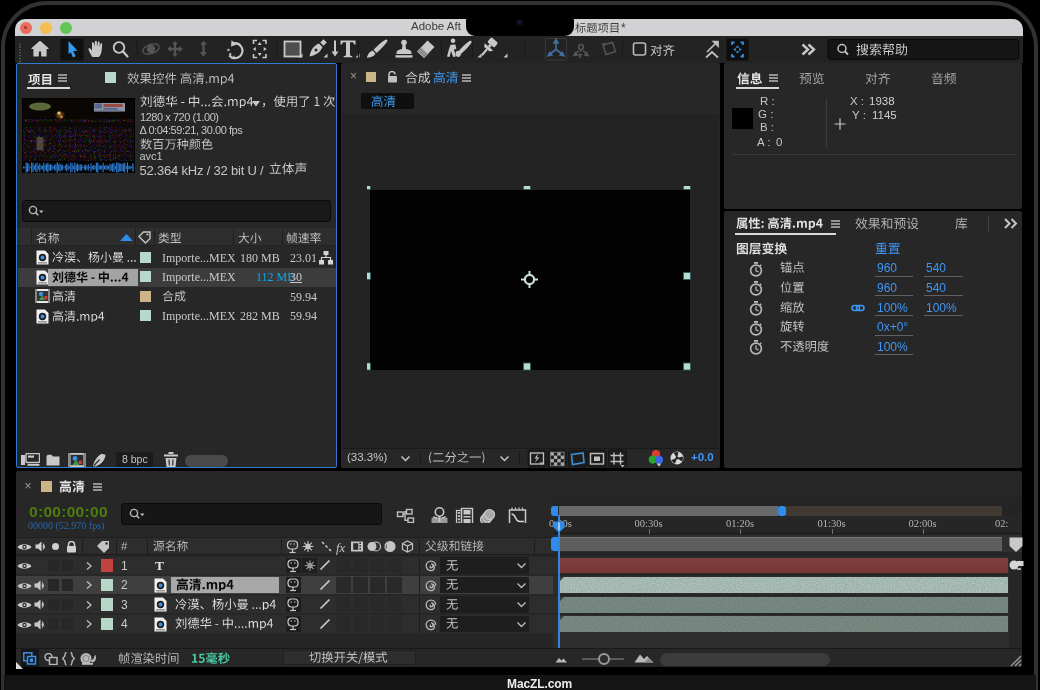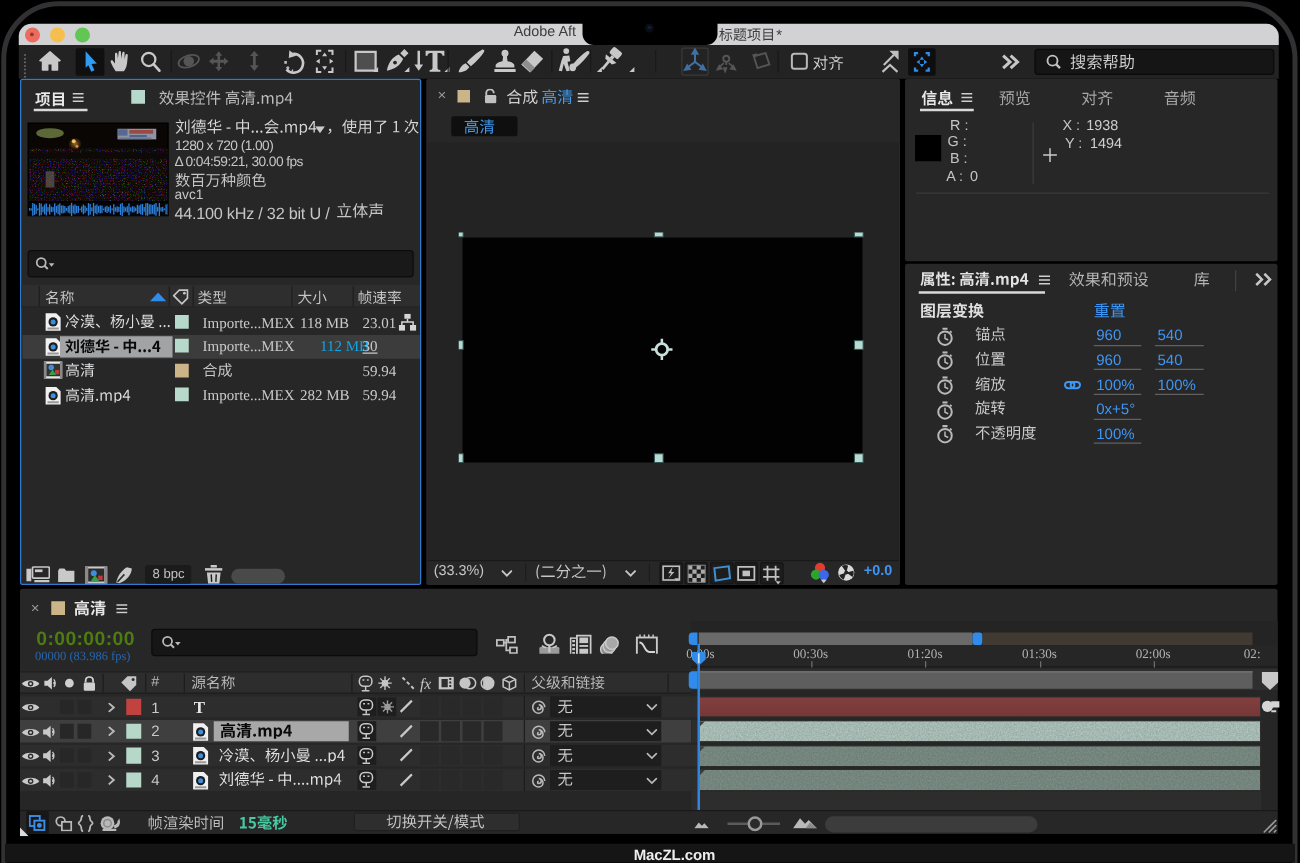--- a/index.html
+++ b/index.html
@@ -285,21 +285,21 @@
   </svg>
 <svg style="position:absolute;left:261px;top:95px" width="75.4" height="13" viewBox="0 -10.9 75.4 13">
     <path d="M1.9 1.3C3.2 0.9 4.1 -0.1 4.1 -1.5C4.1 -2.4 3.7 -2.9 3 -2.9C2.5 -2.9 2.1 -2.6 2.1 -2C2.1 -1.4 2.5 -1.1 3 -1.1L3.2 -1.2C3.2 -0.3 2.6 0.3 1.7 0.7Z M19.8 -10.4V-9H16.4V-8.2H19.8V-7H16.7V-3.5H19.8C19.7 -2.9 19.5 -2.2 19.1 -1.6C18.4 -2.1 17.9 -2.6 17.5 -3.3L16.7 -3C17.2 -2.2 17.8 -1.6 18.5 -1C18 -0.5 17.1 -0 15.9 0.3C16.1 0.5 16.4 0.8 16.5 1C17.8 0.6 18.7 0.1 19.3 -0.5C20.6 0.3 22.1 0.8 23.9 1C24 0.7 24.3 0.4 24.5 0.2C22.7 -0 21.1 -0.5 19.9 -1.1C20.3 -1.9 20.6 -2.7 20.7 -3.5H23.9V-7H20.7V-8.2H24.3V-9H20.7V-10.4ZM17.6 -6.2H19.8V-4.9L19.8 -4.3H17.6ZM20.7 -6.2H23V-4.3H20.7L20.7 -4.9ZM15.8 -10.4C15.1 -8.6 13.9 -6.7 12.7 -5.5C12.8 -5.3 13.1 -4.8 13.2 -4.6C13.7 -5.1 14.1 -5.6 14.5 -6.2V1H15.4V-7.6C15.9 -8.4 16.4 -9.3 16.7 -10.2Z M26.7 -9.5V-5C26.7 -3.3 26.6 -1.1 25.2 0.4C25.4 0.6 25.8 0.9 25.9 1.1C26.9 0 27.3 -1.4 27.5 -2.8H30.6V0.9H31.5V-2.8H34.9V-0.3C34.9 -0 34.8 0 34.5 0C34.3 0 33.5 0.1 32.6 0C32.7 0.3 32.9 0.7 32.9 0.9C34.1 0.9 34.8 0.9 35.2 0.8C35.6 0.6 35.8 0.3 35.8 -0.3V-9.5ZM27.6 -8.7H30.6V-6.7H27.6ZM34.9 -8.7V-6.7H31.5V-8.7ZM27.6 -5.8H30.6V-3.7H27.6C27.6 -4.2 27.6 -4.6 27.6 -5ZM34.9 -5.8V-3.7H31.5V-5.8Z M38.4 -9.4V-8.5H46.4C45.5 -7.7 44.1 -6.7 43 -6.1V-0.2C43 -0 42.9 0.1 42.6 0.1C42.3 0.1 41.4 0.1 40.3 0C40.5 0.3 40.7 0.7 40.7 1C42 1 42.8 1 43.3 0.8C43.8 0.7 43.9 0.4 43.9 -0.2V-5.6C45.5 -6.5 47.2 -7.8 48.3 -9L47.5 -9.5L47.3 -9.4Z M53.5 0H58.5V-0.9H56.6V-9.1H55.8C55.3 -8.8 54.7 -8.6 53.9 -8.4V-7.7H55.5V-0.9H53.5Z M62.7 -8.9C63.6 -8.4 64.6 -7.7 65.1 -7.2L65.7 -7.9C65.2 -8.4 64.1 -9.1 63.3 -9.6ZM62.6 -0.9 63.4 -0.3C64.2 -1.4 65.1 -2.8 65.9 -4.1L65.1 -4.7C64.3 -3.3 63.3 -1.8 62.6 -0.9ZM67.7 -10.4C67.3 -8.4 66.6 -6.5 65.6 -5.3C65.9 -5.2 66.3 -4.9 66.5 -4.8C67 -5.5 67.5 -6.4 67.8 -7.4H72.4C72.2 -6.5 71.8 -5.6 71.5 -5C71.7 -4.9 72.1 -4.7 72.3 -4.6C72.7 -5.5 73.3 -6.8 73.6 -8L72.9 -8.4L72.7 -8.3H68.2C68.3 -8.9 68.5 -9.6 68.7 -10.2ZM69.1 -6.8V-6C69.1 -4.2 68.8 -1.5 65 0.3C65.2 0.5 65.6 0.8 65.7 1C68.2 -0.2 69.2 -1.8 69.7 -3.3C70.4 -1.3 71.5 0.1 73.3 0.9C73.5 0.7 73.7 0.3 74 0.1C71.8 -0.7 70.6 -2.6 70.1 -5.1C70.1 -5.4 70.1 -5.7 70.1 -6V-6.8Z" fill="#d6d6d6"></path>
   </svg>
 <div style="position:absolute;left:140px;top:110.5px;font:normal 11px 'Liberation Sans', sans-serif;color:#c6c6c6;white-space:pre;letter-spacing:-0.45px;">1280 x 720 (1.00)</div>
 <div style="position:absolute;left:139.5px;top:123.5px;font:normal 11px 'Liberation Sans', sans-serif;color:#c6c6c6;white-space:pre;letter-spacing:-0.45px;">Δ 0:04:59:21, 30.00 fps</div>
 <svg style="position:absolute;left:139.5px;top:137.5px" width="74.2" height="12.8" viewBox="0 -10.7 74.2 12.8">
     <path d="M5.4 -10C5.2 -9.5 4.8 -8.8 4.5 -8.4L5.1 -8.1C5.4 -8.5 5.8 -9.1 6.2 -9.7ZM1.1 -9.7C1.4 -9.2 1.7 -8.5 1.8 -8.1L2.5 -8.4C2.4 -8.8 2.1 -9.5 1.7 -9.9ZM5 -3.2C4.7 -2.5 4.3 -2 3.9 -1.5C3.4 -1.8 2.9 -2 2.5 -2.2C2.6 -2.5 2.8 -2.8 3 -3.2ZM1.3 -1.9C1.9 -1.6 2.6 -1.3 3.2 -1C2.4 -0.5 1.5 -0.1 0.5 0.2C0.7 0.3 0.9 0.7 0.9 0.9C2.1 0.6 3.1 0.1 4 -0.6C4.4 -0.4 4.7 -0.1 5 0.1L5.6 -0.5C5.3 -0.7 5 -0.9 4.6 -1.2C5.2 -1.9 5.7 -2.7 6 -3.8L5.5 -4L5.4 -3.9H3.4L3.7 -4.6L2.8 -4.7C2.8 -4.5 2.6 -4.2 2.5 -3.9H0.9V-3.2H2.1C1.9 -2.7 1.6 -2.2 1.3 -1.9ZM3.1 -10.3V-8H0.6V-7.2H2.9C2.3 -6.4 1.3 -5.7 0.5 -5.3C0.7 -5.1 0.9 -4.8 1 -4.6C1.7 -5 2.5 -5.7 3.1 -6.4V-4.9H4V-6.6C4.6 -6.2 5.3 -5.6 5.6 -5.3L6.1 -6C5.8 -6.2 4.8 -6.9 4.2 -7.2H6.5V-8H4V-10.3ZM7.7 -10.2C7.4 -8 6.8 -6 5.9 -4.7C6.1 -4.6 6.4 -4.3 6.6 -4.1C6.9 -4.6 7.1 -5.1 7.4 -5.7C7.7 -4.5 8 -3.4 8.5 -2.4C7.8 -1.3 6.8 -0.4 5.5 0.3C5.7 0.5 5.9 0.8 6 1C7.3 0.3 8.2 -0.5 8.9 -1.6C9.5 -0.5 10.3 0.3 11.2 0.9C11.4 0.6 11.7 0.3 11.9 0.1C10.8 -0.4 10 -1.3 9.4 -2.4C10.1 -3.7 10.5 -5.2 10.7 -7H11.6V-7.9H8.1C8.3 -8.6 8.4 -9.3 8.5 -10ZM9.9 -7C9.7 -5.6 9.4 -4.4 8.9 -3.4C8.5 -4.5 8.1 -5.7 7.9 -7Z M14.4 -6.9V1H15.3V0.2H21.5V1H22.4V-6.9H18.3C18.4 -7.4 18.6 -8.1 18.7 -8.7H23.6V-9.6H13V-8.7H17.7C17.6 -8.1 17.5 -7.4 17.3 -6.9ZM15.3 -2.9H21.5V-0.7H15.3ZM15.3 -3.8V-6H21.5V-3.8Z M25.2 -9.3V-8.4H28.5C28.4 -5.3 28.2 -1.5 24.8 0.3C25 0.5 25.3 0.8 25.5 1C27.9 -0.3 28.8 -2.6 29.2 -5.1H33.8C33.6 -1.8 33.4 -0.5 33 -0.1C32.9 0 32.7 0 32.4 0C32.1 0 31.2 0 30.3 -0C30.5 0.2 30.6 0.6 30.6 0.9C31.5 0.9 32.3 0.9 32.8 0.9C33.2 0.9 33.5 0.8 33.8 0.4C34.3 -0.1 34.5 -1.5 34.7 -5.5C34.7 -5.6 34.7 -5.9 34.7 -5.9H29.3C29.4 -6.8 29.4 -7.6 29.4 -8.4H35.9V-9.3Z M44.6 -6.8V-3.9H42.8V-6.8ZM45.5 -6.8H47.2V-3.9H45.5ZM44.6 -10.2V-7.7H42V-2.2H42.8V-3H44.6V1H45.5V-3H47.2V-2.3H48.1V-7.7H45.5V-10.2ZM41.1 -10.1C40.2 -9.7 38.5 -9.3 37.2 -9.1C37.3 -8.9 37.4 -8.6 37.4 -8.4C38 -8.5 38.6 -8.5 39.1 -8.7V-6.8H37.2V-6H39C38.5 -4.6 37.6 -3 36.9 -2.1C37 -1.9 37.2 -1.5 37.3 -1.3C38 -2 38.6 -3.2 39.1 -4.5V1H40V-4.7C40.4 -4.1 40.9 -3.3 41.1 -2.9L41.7 -3.6C41.4 -4 40.4 -5.3 40 -5.7V-6H41.6V-6.8H40V-8.8C40.6 -9 41.2 -9.2 41.6 -9.3Z M57.3 -6.2C57.3 -1.8 57.1 -0.4 54.1 0.4C54.2 0.5 54.4 0.8 54.5 1C57.8 0.1 58 -1.5 58 -6.2ZM53.7 -5.6C53 -5 51.8 -4.4 50.7 -4.1C50.9 -4 51.2 -3.7 51.3 -3.5C52.4 -3.9 53.7 -4.5 54.4 -5.3ZM54.1 -2.3C53.3 -1.3 51.9 -0.4 50.4 0C50.6 0.2 50.8 0.5 51 0.7C52.5 0.1 54 -0.8 54.9 -1.9ZM57.8 -0.9C58.6 -0.4 59.6 0.4 60 1L60.5 0.4C60.1 -0.1 59.1 -0.9 58.3 -1.4ZM55.3 -7.4V-1.7H56.1V-6.7H59.2V-1.7H60V-7.4H57.6C57.8 -7.8 58 -8.3 58.1 -8.8H60.4V-9.5H55.1V-8.8H57.4C57.3 -8.3 57.1 -7.8 56.9 -7.4ZM51.6 -10.1C51.8 -9.7 51.9 -9.4 52 -9H49.6V-8.3H54.9V-9H52.9C52.8 -9.4 52.6 -9.9 52.4 -10.3ZM53.9 -4C53.1 -3.2 51.8 -2.5 50.6 -2.1C50.7 -2.7 50.7 -3.4 50.7 -3.9V-5.8H54.8V-6.5H53.6C53.8 -6.9 54.1 -7.5 54.3 -8L53.6 -8.2C53.4 -7.7 53.1 -7 52.8 -6.5H51.2L51.8 -6.8C51.7 -7.1 51.4 -7.8 51.2 -8.2L50.4 -8C50.7 -7.5 51 -6.9 51.1 -6.5H49.9V-3.9C49.9 -2.6 49.8 -0.8 49.2 0.5C49.4 0.6 49.8 0.8 49.9 1C50.3 0.1 50.5 -1 50.6 -2.1C50.8 -1.9 51 -1.6 51.2 -1.4C52.4 -1.9 53.8 -2.7 54.6 -3.7Z M66.8 -6V-3.9H64V-6ZM67.7 -6H70.6V-3.9H67.7ZM68.3 -8.4C67.9 -7.8 67.5 -7.3 67 -6.9H63.8C64.3 -7.3 64.7 -7.8 65.1 -8.4ZM65.3 -10.3C64.5 -8.6 63 -7.2 61.5 -6.2C61.6 -6 61.9 -5.6 62 -5.4C62.4 -5.6 62.7 -5.9 63.1 -6.2V-1C63.1 0.4 63.7 0.8 65.6 0.8C66.1 0.8 69.8 0.8 70.3 0.8C72.2 0.8 72.5 0.2 72.7 -1.7C72.5 -1.7 72.1 -1.9 71.9 -2C71.7 -0.4 71.5 -0.1 70.3 -0.1C69.5 -0.1 66.2 -0.1 65.6 -0.1C64.2 -0.1 64 -0.2 64 -1V-3H70.6V-2.5H71.5V-6.9H68.1C68.7 -7.5 69.3 -8.2 69.7 -8.8L69.1 -9.2L68.9 -9.2H65.7C65.8 -9.4 66 -9.7 66.1 -10Z" fill="#c6c6c6"></path>
   </svg>
 <div style="position:absolute;left:139.5px;top:150px;font:normal 11px 'Liberation Sans', sans-serif;color:#c6c6c6;white-space:pre;">avc1</div>
-<div style="position:absolute;left:139.5px;top:162.5px;font:normal 13px 'Liberation Sans', sans-serif;color:#c6c6c6;white-space:pre;letter-spacing:-0.2px;">44.100 kHz / 32 bit U / </div>
+<div style="position:absolute;left:139.5px;top:162.5px;font:normal 13px 'Liberation Sans', sans-serif;color:#c6c6c6;white-space:pre;letter-spacing:-0.2px;">52.364 kHz / 32 bit U / </div>
 <svg style="position:absolute;left:269px;top:162.3px" width="39.4" height="13.4" viewBox="0 -11.3 39.4 13.4">
     <path d="M1.2 -8.3V-7.4H11.6V-8.3ZM3 -6.5C3.5 -4.8 4 -2.5 4.2 -1L5.2 -1.3C5 -2.8 4.5 -5 4 -6.7ZM5.5 -10.6C5.7 -9.9 6 -9 6.1 -8.5L7.1 -8.8C7 -9.3 6.7 -10.2 6.4 -10.8ZM8.8 -6.7C8.4 -4.8 7.6 -2.2 6.9 -0.5H0.7V0.5H12.1V-0.5H8C8.6 -2.1 9.4 -4.6 9.9 -6.5Z M16 -10.7C15.4 -8.8 14.3 -6.8 13.2 -5.6C13.4 -5.4 13.7 -4.9 13.7 -4.6C14.1 -5.1 14.5 -5.6 14.8 -6.1V1H15.8V-7.7C16.2 -8.6 16.6 -9.5 16.9 -10.4ZM18.1 -2.2V-1.4H20.2V0.9H21.2V-1.4H23.2V-2.2H21.2V-6.7C22 -4.4 23.2 -2.3 24.5 -1.1C24.7 -1.3 25 -1.7 25.3 -1.8C23.9 -2.9 22.5 -5.1 21.8 -7.2H25V-8.2H21.2V-10.7H20.2V-8.2H16.6V-7.2H19.7C18.9 -5.1 17.5 -2.9 16.1 -1.8C16.3 -1.6 16.7 -1.3 16.8 -1C18.2 -2.3 19.4 -4.4 20.2 -6.6V-2.2Z M31.5 -10.8V-9.7H26.5V-8.8H31.5V-7.6H27.3V-6.8H36.9V-7.6H32.5V-8.8H37.5V-9.7H32.5V-10.8ZM27.6 -5.7V-4.1C27.6 -2.7 27.4 -0.9 26 0.4C26.2 0.6 26.6 0.9 26.7 1.1C27.6 0.2 28.1 -1 28.3 -2.1H35.7V-1.5H36.7V-5.7ZM35.7 -3H32.4V-4.9H35.7ZM28.5 -3C28.5 -3.4 28.5 -3.7 28.5 -4.1V-4.9H31.5V-3Z" fill="#c6c6c6"></path>
   </svg>
 <div style="position:absolute;left:22px;top:200px;width:309px;height:21.5px;background:#191919;border:1px solid #0c0c0c;border-radius:3px;"></div>
 <svg class="ab" style="left:28px;top:204.5px" width="16" height="13">
     <circle cx="5" cy="5" r="3.6" fill="none" stroke="#b9b9b9" stroke-width="1.4"></circle>
     <line x1="7.6" y1="7.6" x2="10.2" y2="10.2" stroke="#b9b9b9" stroke-width="1.6"></line>
     <path d="M11 5.5 l4.5 0 l-2.25 2.8 Z" fill="#b9b9b9"></path>
   </svg>
 <div style="position:absolute;left:17px;top:227.5px;width:319px;height:18.5px;background:#2e2e2e;border-bottom:1px solid #232323;"></div>
@@ -331,21 +331,21 @@
     <path d="M0.5 0.5 L9 0.5 L12.5 4 L12.5 14.5 L0.5 14.5 Z" fill="#f0f0f0"></path>
     <circle cx="6.5" cy="7.5" r="3.7" fill="#1d1d1d"></circle>
     <circle cx="6.5" cy="7.5" r="2" fill="#3b8fe0"></circle>
     <rect x="2" y="12" width="9" height="1.6" fill="#999"></rect>
   </svg>
 <svg style="position:absolute;left:52px;top:251px" width="85.7" height="12.6" viewBox="0 -10.6 85.7 12.6">
     <path d="M0.6 -9.2C1.2 -8.4 1.9 -7.3 2.2 -6.6L3 -7C2.7 -7.7 2 -8.8 1.4 -9.6ZM0.4 -0 1.3 0.4C1.9 -0.8 2.5 -2.4 3 -3.8L2.2 -4.2C1.7 -2.7 1 -1.1 0.4 -0ZM6.3 -6.3C6.8 -5.9 7.3 -5.2 7.5 -4.8L8.3 -5.3C8 -5.7 7.5 -6.3 7 -6.7ZM7.1 -10.1C6.3 -8.5 4.8 -6.8 3 -5.7C3.2 -5.5 3.5 -5.2 3.6 -5C5.1 -6 6.4 -7.2 7.3 -8.6C8.2 -7.2 9.6 -5.9 10.8 -5.1C10.9 -5.3 11.2 -5.6 11.5 -5.8C10.1 -6.6 8.6 -8 7.8 -9.4L8 -9.8ZM4.3 -4.5V-3.6H9.1C8.6 -2.8 7.7 -1.8 7 -1.2C6.6 -1.5 6.1 -1.8 5.7 -2.1L5.1 -1.5C6.2 -0.8 7.7 0.3 8.4 1L9 0.4C8.7 0.1 8.3 -0.3 7.7 -0.7C8.7 -1.6 9.8 -3 10.5 -4.1L9.9 -4.5L9.7 -4.5Z M17.2 -5H21.8V-4.1H17.2ZM17.2 -6.5H21.8V-5.7H17.2ZM13.1 -9.2C13.7 -8.8 14.5 -8.1 14.9 -7.7L15.5 -8.4C15.1 -8.8 14.3 -9.4 13.6 -9.8ZM12.5 -6C13.2 -5.6 14 -5 14.4 -4.6L15 -5.3C14.6 -5.7 13.7 -6.3 13 -6.6ZM12.8 0.1 13.6 0.6C14.1 -0.5 14.8 -1.9 15.3 -3.2L14.6 -3.7C14 -2.4 13.3 -0.8 12.8 0.1ZM20.5 -10.1V-9.1H18.5V-10.1H17.6V-9.1H15.8V-8.3H17.6V-7.4H18.5V-8.3H20.5V-7.4H21.3V-8.3H23.4V-9.1H21.3V-10.1ZM16.4 -7.2V-3.5H19C18.9 -3.1 18.9 -2.8 18.8 -2.5H15.6V-1.7H18.5C18 -0.8 17.1 -0.1 15.2 0.2C15.3 0.4 15.6 0.8 15.6 1C17.9 0.5 18.9 -0.4 19.5 -1.7C20.1 -0.3 21.4 0.6 23.1 1C23.2 0.7 23.4 0.4 23.6 0.2C22.1 -0.1 21 -0.7 20.4 -1.7H23.4V-2.5H19.7C19.8 -2.8 19.8 -3.1 19.9 -3.5H22.6V-7.2Z M27.3 0.7 28.1 -0C27.3 -0.9 26.3 -2 25.4 -2.7L24.6 -2C25.5 -1.3 26.5 -0.3 27.3 0.7Z M38.2 -10.1V-7.8H36.6V-6.9H38.1C37.8 -5.3 37.1 -3.4 36.4 -2.4C36.5 -2.1 36.8 -1.8 36.9 -1.5C37.4 -2.3 37.8 -3.5 38.2 -4.8V0.9H39V-5.5C39.4 -4.9 39.8 -4.1 39.9 -3.7L40.5 -4.4C40.3 -4.7 39.3 -6.3 39 -6.7V-6.9H40.4V-7.8H39V-10.1ZM41 -5.2C41.1 -5.3 41.5 -5.4 42 -5.4H42.6C42.1 -4 41.2 -2.9 40 -2.2C40.2 -2 40.5 -1.8 40.7 -1.6C41.9 -2.5 42.9 -3.8 43.5 -5.4H44.8C44 -2.8 42.6 -0.8 40.4 0.4C40.6 0.6 41 0.8 41.1 1C43.2 -0.4 44.7 -2.5 45.6 -5.4H46.4C46.2 -1.8 45.9 -0.5 45.6 -0.1C45.5 0 45.4 0 45.2 0C45 0 44.5 0 44 -0C44.2 0.2 44.3 0.6 44.3 0.8C44.8 0.9 45.3 0.9 45.6 0.8C45.9 0.8 46.1 0.7 46.4 0.4C46.8 -0.1 47.1 -1.6 47.3 -5.8C47.3 -5.9 47.4 -6.2 47.4 -6.2H42.6C43.8 -7 45 -8 46.3 -9.1L45.6 -9.6L45.4 -9.5H40.5V-8.7H44.5C43.4 -7.7 42.3 -6.9 41.9 -6.7C41.4 -6.4 40.9 -6.1 40.6 -6.1C40.7 -5.8 40.9 -5.4 41 -5.2Z M53.6 -9.9V-0.3C53.6 -0 53.5 0 53.2 0C53 0 52.1 0.1 51.2 0C51.4 0.3 51.6 0.7 51.6 1C52.7 1 53.5 0.9 53.9 0.8C54.4 0.6 54.5 0.4 54.5 -0.3V-9.9ZM56.5 -6.9C57.5 -5.1 58.5 -2.9 58.7 -1.5L59.7 -1.8C59.4 -3.3 58.4 -5.5 57.3 -7.2ZM50.4 -7.1C50.1 -5.5 49.5 -3.4 48.4 -2.1C48.6 -2 49 -1.8 49.2 -1.7C50.3 -3 51 -5.2 51.4 -6.9Z M63 -7.7H69V-7H63ZM63 -9H69V-8.3H63ZM62.1 -9.7V-6.3H69.9V-9.7ZM67.8 -5.1H69.9V-4.2H67.8ZM64.9 -5.1H66.9V-4.2H64.9ZM62.1 -5.1H64V-4.2H62.1ZM61.2 -5.8V-3.5H70.8V-5.8ZM68.6 -2.1C68 -1.6 67.1 -1.2 66.1 -0.8C65.1 -1.2 64.2 -1.6 63.6 -2.1ZM61 -2.9V-2.1H62.7L62.6 -2.1C63.2 -1.4 64 -0.9 64.9 -0.5C63.6 -0.1 62.1 0.1 60.6 0.2C60.7 0.4 60.9 0.7 60.9 1C62.7 0.8 64.5 0.5 66.1 0C67.5 0.5 69.2 0.8 71 1C71.1 0.7 71.3 0.4 71.5 0.2C70 0.1 68.6 -0.1 67.3 -0.4C68.5 -1 69.5 -1.7 70.1 -2.6L69.6 -2.9L69.4 -2.9Z M76.4 0.2C76.8 0.2 77.1 -0.2 77.1 -0.7C77.1 -1.2 76.8 -1.5 76.4 -1.5C75.9 -1.5 75.6 -1.2 75.6 -0.7C75.6 -0.2 75.9 0.2 76.4 0.2Z M79.7 0.2C80.1 0.2 80.5 -0.2 80.5 -0.7C80.5 -1.2 80.1 -1.5 79.7 -1.5C79.2 -1.5 78.9 -1.2 78.9 -0.7C78.9 -0.2 79.2 0.2 79.7 0.2Z M83 0.2C83.5 0.2 83.8 -0.2 83.8 -0.7C83.8 -1.2 83.5 -1.5 83 -1.5C82.6 -1.5 82.2 -1.2 82.2 -0.7C82.2 -0.2 82.6 0.2 83 0.2Z" fill="#dedede"></path>
   </svg>
 <div style="position:absolute;left:140px;top:251.5px;width:11px;height:11px;background:#b7d9cc;"></div>
 <div style="position:absolute;left:162px;top:250.5px;font:normal 12px Liberation Serif, serif;color:#c9c9c9;white-space:pre;">Importe...MEX</div>
-<div style="position:absolute;left:240px;top:250.5px;font:normal 12px Liberation Serif, serif;color:#c9c9c9;white-space:pre;">118 MB</div>
+<div style="position:absolute;left:240px;top:250.5px;font:normal 12px Liberation Serif, serif;color:#c9c9c9;white-space:pre;">180 MB</div>
 <div style="position:absolute;left:290px;top:250.5px;font:normal 12px Liberation Serif, serif;color:#c9c9c9;white-space:pre;">23.01</div>
 <div style="position:absolute;left:17.5px;top:268.0px;width:318px;height:18.5px;background:#3c3c3c;"></div>
 <svg class="ab" style="left:36px;top:269.5px" width="13" height="15">
     <path d="M0.5 0.5 L9 0.5 L12.5 4 L12.5 14.5 L0.5 14.5 Z" fill="#f0f0f0"></path>
     <circle cx="6.5" cy="7.5" r="3.7" fill="#1d1d1d"></circle>
     <circle cx="6.5" cy="7.5" r="2" fill="#3b8fe0"></circle>
     <rect x="2" y="12" width="9" height="1.6" fill="#999"></rect>
   </svg>
 <div style="position:absolute;left:48px;top:268.5px;width:89.5px;height:17.5px;background:#a2a3a5;"></div>
 <svg style="position:absolute;left:51.5px;top:270.5px" width="77.7" height="12.6" viewBox="0 -10.6 77.7 12.6">
@@ -547,21 +547,21 @@
 <div style="position:absolute;left:732px;top:108px;width:21px;height:21px;background:#000;"></div>
 <div style="position:absolute;left:760px;top:95px;font:normal 11.5px 'Liberation Sans', sans-serif;color:#c5c5c5;white-space:pre;">R :</div>
 <div style="position:absolute;left:758px;top:108px;font:normal 11.5px 'Liberation Sans', sans-serif;color:#c5c5c5;white-space:pre;">G :</div>
 <div style="position:absolute;left:760px;top:121px;font:normal 11.5px 'Liberation Sans', sans-serif;color:#c5c5c5;white-space:pre;">B :</div>
 <div style="position:absolute;left:757px;top:135.5px;font:normal 11.5px 'Liberation Sans', sans-serif;color:#c5c5c5;white-space:pre;">A :</div>
 <div style="position:absolute;left:776px;top:135.5px;font:normal 11.5px 'Liberation Sans', sans-serif;color:#c5c5c5;white-space:pre;">0</div>
 <div style="position:absolute;left:826px;top:98px;width:1px;height:49px;background:#3d3d3d;"></div>
 <div style="position:absolute;left:850px;top:95px;font:normal 11.5px 'Liberation Sans', sans-serif;color:#c5c5c5;white-space:pre;">X :</div>
 <div style="position:absolute;left:869px;top:95px;font:normal 11.5px 'Liberation Sans', sans-serif;color:#cfcfcf;white-space:pre;">1938</div>
 <div style="position:absolute;left:852px;top:108.5px;font:normal 11.5px 'Liberation Sans', sans-serif;color:#c5c5c5;white-space:pre;">Y :</div>
-<div style="position:absolute;left:872px;top:108.5px;font:normal 11.5px 'Liberation Sans', sans-serif;color:#cfcfcf;white-space:pre;">1494</div>
+<div style="position:absolute;left:872px;top:108.5px;font:normal 11.5px 'Liberation Sans', sans-serif;color:#cfcfcf;white-space:pre;">1145</div>
 <svg class="ab" style="left:834px;top:118px" width="12" height="12">
     <path d="M6 0.5 L6 11.5 M0.5 6 L11.5 6" stroke="#c9c9c9" stroke-width="1.2"></path>
   </svg>
 <div style="position:absolute;left:733px;top:154px;width:282px;height:1px;background:#3b3b3b;"></div>
 <div style="position:absolute;left:724px;top:211px;width:298px;height:257px;background:#272727;border-radius:2px;"></div>
 <svg style="position:absolute;left:736px;top:216.8px" width="88" height="12.9" viewBox="0 -10.8 88 12.9">
     <path d="M3 -8.8H9.6V-8.1H3ZM1.6 -10V-6.3C1.6 -4.4 1.5 -1.6 0.3 0.3C0.7 0.4 1.3 0.8 1.6 1C2.8 -1 3 -4.2 3 -6.3V-7H11.1V-10ZM5 -4.4H6.5V-3.8H5ZM7.8 -4.4H9.3V-3.8H7.8ZM9.8 -7C8.4 -6.6 5.7 -6.5 3.5 -6.5C3.6 -6.2 3.8 -5.8 3.8 -5.6C4.6 -5.6 5.6 -5.6 6.5 -5.6V-5.2H3.7V-3H6.5V-2.5H3.2V1.1H4.6V-1.6H6.5V-0.8L4.8 -0.8L4.9 0.2L8.7 0L8.8 0.5L9.1 0.4C9.2 0.6 9.2 0.9 9.3 1.1C10 1.1 10.5 1.1 10.8 0.9C11.2 0.8 11.3 0.5 11.3 -0V-2.5H7.8V-3H10.7V-5.2H7.8V-5.7C8.9 -5.8 9.9 -6 10.7 -6.1ZM8.2 -1.3 8.4 -0.9 7.8 -0.9V-1.6H9.9V-0C9.9 0.1 9.9 0.1 9.8 0.1H9.7C9.6 -0.3 9.3 -1 9.1 -1.5Z M16.5 -0.7V0.7H24.2V-0.7H21.3V-3.2H23.5V-4.5H21.3V-6.6H23.8V-8H21.3V-10.4H19.8V-8H18.8C18.9 -8.5 19 -9.1 19.1 -9.7L17.7 -9.9C17.5 -8.8 17.3 -7.8 17 -6.9C16.8 -7.4 16.6 -7.9 16.3 -8.4L15.6 -8.1V-10.5H14.1V-7.9L13.1 -8.1C13 -7.1 12.8 -5.7 12.5 -4.9L13.6 -4.5C13.8 -5.4 14.1 -6.7 14.1 -7.7V1.1H15.6V-7.3C15.8 -6.8 16 -6.3 16.1 -5.9L16.8 -6.2C16.7 -6 16.5 -5.7 16.4 -5.5C16.8 -5.4 17.4 -5.1 17.7 -4.9C18 -5.3 18.2 -5.9 18.4 -6.6H19.8V-4.5H17.4V-3.2H19.8V-0.7Z M26.6 -4.5C27.2 -4.5 27.7 -5 27.7 -5.7C27.7 -6.3 27.2 -6.9 26.6 -6.9C26 -6.9 25.5 -6.3 25.5 -5.7C25.5 -5 26 -4.5 26.6 -4.5ZM26.6 0.2C27.2 0.2 27.7 -0.3 27.7 -1C27.7 -1.7 27.2 -2.2 26.6 -2.2C26 -2.2 25.5 -1.7 25.5 -1C25.5 -0.3 26 0.2 26.6 0.2Z M35.2 -6.6H40V-5.9H35.2ZM33.7 -7.6V-4.9H41.5V-7.6ZM36.5 -10.2 36.8 -9.3H32.1V-8.1H43V-9.3H38.5L38 -10.5ZM34.8 -2.8V0.5H36.1V-0H39.7C39.8 0.3 40 0.7 40.1 1C41 1 41.6 1 42.1 0.8C42.5 0.7 42.7 0.4 42.7 -0.2V-4.5H32.4V1.1H33.8V-3.2H41.2V-0.3C41.2 -0.1 41.1 -0 41 -0H40.1V-2.8ZM36.1 -1.8H38.9V-1.1H36.1Z M44.6 -9.2C45.2 -8.8 46.1 -8.2 46.5 -7.8L47.5 -8.9C47 -9.3 46.1 -9.9 45.4 -10.2ZM44 -6C44.7 -5.6 45.7 -5 46.1 -4.6L47 -5.8C46.5 -6.2 45.5 -6.7 44.8 -7.1ZM44.4 -0 45.8 0.8C46.3 -0.4 46.9 -1.7 47.4 -3.1L46.2 -3.9C45.7 -2.5 44.9 -1 44.4 -0ZM49.5 -2.4H53.1V-1.8H49.5ZM49.5 -3.4V-3.9H53.1V-3.4ZM50.6 -10.5V-9.6H47.7V-8.6H50.6V-8.1H48V-7.1H50.6V-6.6H47.2V-5.5H55.5V-6.6H52V-7.1H54.7V-8.1H52V-8.6H55V-9.6H52V-10.5ZM48.1 -5V1.1H49.5V-0.7H53.1V-0.3C53.1 -0.2 53.1 -0.1 52.9 -0.1C52.8 -0.1 52.2 -0.1 51.7 -0.2C51.8 0.2 52 0.7 52.1 1.1C52.9 1.1 53.5 1.1 54 0.9C54.4 0.7 54.5 0.3 54.5 -0.3V-5Z M58 0.2C58.6 0.2 59.1 -0.3 59.1 -1C59.1 -1.7 58.6 -2.2 58 -2.2C57.3 -2.2 56.9 -1.7 56.9 -1C56.9 -0.3 57.3 0.2 58 0.2Z M61 0H62.8V-4.7C63.2 -5.3 63.7 -5.5 64.1 -5.5C64.7 -5.5 65.1 -5.1 65.1 -4.1V0H66.9V-4.7C67.3 -5.3 67.8 -5.5 68.2 -5.5C68.8 -5.5 69.1 -5.1 69.1 -4.1V0H70.9V-4.3C70.9 -6 70.3 -7.1 68.8 -7.1C67.9 -7.1 67.2 -6.5 66.6 -5.9C66.3 -6.6 65.7 -7.1 64.7 -7.1C63.8 -7.1 63.2 -6.6 62.6 -6H62.6L62.4 -6.9H61Z M72.8 2.6H74.6V0.5L74.6 -0.6C75.1 -0.1 75.7 0.2 76.3 0.2C77.8 0.2 79.2 -1.2 79.2 -3.6C79.2 -5.7 78.2 -7.1 76.5 -7.1C75.7 -7.1 75 -6.7 74.5 -6.2H74.4L74.3 -6.9H72.8ZM75.9 -1.3C75.5 -1.3 75.1 -1.5 74.6 -1.8V-4.9C75.1 -5.3 75.5 -5.6 76 -5.6C76.9 -5.6 77.3 -4.8 77.3 -3.5C77.3 -2 76.7 -1.3 75.9 -1.3Z M83.9 0H85.6V-2.4H86.7V-3.7H85.6V-9.1H83.4L80 -3.6V-2.4H83.9ZM83.9 -3.7H81.8L83.2 -6C83.5 -6.5 83.7 -7 83.9 -7.5H84C83.9 -6.9 83.9 -6.1 83.9 -5.6Z" fill="#e3e3e3"></path>
   </svg>
 <svg class="ab" style="left:831px;top:220px" width="9" height="8">
     <g stroke="#cfcfcf" stroke-width="1.3">
@@ -631,21 +631,21 @@
 <div style="position:absolute;left:924px;top:315.0px;width:39px;height:1px;background:#606060;"></div>
 <svg class="ab" style="left:749px;top:320.6px" width="14" height="15">
     <rect x="5" y="0" width="4" height="1.8" fill="#b9b9b9"></rect>
     <circle cx="7" cy="8.5" r="5.4" fill="none" stroke="#b9b9b9" stroke-width="1.6"></circle>
     <path d="M7 5.2 L7 8.8 L9.6 10" stroke="#b9b9b9" stroke-width="1.2" fill="none"></path>
     <line x1="11" y1="2.8" x2="12.3" y2="4.1" stroke="#b9b9b9" stroke-width="1.4"></line>
   </svg>
 <svg style="position:absolute;left:780px;top:320.1px" width="25.6" height="12.9" viewBox="0 -10.8 25.6 12.9">
     <path d="M2.1 -10C2.4 -9.5 2.8 -8.8 3 -8.3H0.5V-7.5H1.9C1.8 -3.9 1.7 -1.2 0.3 0.4C0.6 0.5 0.9 0.8 1 1C2.2 -0.4 2.5 -2.4 2.7 -5H4.1C4 -1.6 3.9 -0.4 3.7 -0.1C3.6 0 3.5 0.1 3.4 0.1C3.2 0.1 2.8 0.1 2.3 0C2.4 0.3 2.5 0.6 2.5 0.9C3 0.9 3.5 0.9 3.8 0.9C4.1 0.8 4.3 0.7 4.5 0.5C4.8 0 4.9 -1.3 5 -5.4C5 -5.5 5 -5.8 5 -5.8H2.7L2.7 -7.5H5.5V-8.3H3.2L3.8 -8.6C3.7 -9 3.3 -9.7 2.9 -10.3ZM6.2 -4.6C6.2 -2.6 6 -0.7 4.9 0.3C5.1 0.5 5.4 0.8 5.5 0.9C6.1 0.4 6.4 -0.4 6.7 -1.3C7.4 0.4 8.5 0.7 10 0.7H11.6C11.7 0.5 11.8 0.1 11.9 -0.1C11.6 -0.1 10.3 -0.1 10 -0.1C9.7 -0.1 9.3 -0.1 9 -0.2V-2.8H11.3V-3.6H9V-5.8H10.6C10.4 -5.3 10.2 -4.8 10 -4.5L10.8 -4.2C11.1 -4.8 11.4 -5.6 11.7 -6.4L11.1 -6.6L11 -6.6H6.1C6.4 -7 6.6 -7.4 6.9 -7.9H11.8V-8.7H7.2C7.4 -9.2 7.6 -9.7 7.7 -10.2L6.8 -10.3C6.4 -8.9 5.8 -7.6 5 -6.7C5.2 -6.6 5.6 -6.3 5.7 -6.1L6 -6.4V-5.8H8.1V-0.6C7.6 -0.9 7.2 -1.6 6.9 -2.7C7 -3.3 7 -3.9 7 -4.6Z M13.3 -4.1C13.4 -4.2 13.8 -4.3 14.2 -4.3H15.3V-2.5L12.8 -2.1L13 -1.2L15.3 -1.6V0.9H16.2V-1.8L17.8 -2.1L17.8 -2.9L16.2 -2.6V-4.3H17.4V-5.1H16.2V-7H15.3V-5.1H14.1C14.5 -6 14.9 -7 15.2 -8H17.4V-8.9H15.4C15.5 -9.3 15.6 -9.7 15.7 -10.1L14.8 -10.3C14.8 -9.9 14.7 -9.4 14.6 -8.9H12.9V-8H14.3C14 -7 13.8 -6.2 13.6 -5.9C13.4 -5.4 13.2 -4.9 13 -4.9C13.1 -4.7 13.2 -4.3 13.3 -4.1ZM17.5 -6.6V-5.7H19.3C19.1 -4.8 18.8 -4 18.6 -3.4H22.2C21.7 -2.8 21.2 -2.1 20.7 -1.4C20.3 -1.7 19.8 -2 19.4 -2.2L18.8 -1.6C20.1 -0.9 21.5 0.3 22.3 1L22.9 0.3C22.5 -0.1 22 -0.5 21.4 -0.9C22.2 -1.9 23 -3.1 23.6 -4L23 -4.3L22.8 -4.3H19.9L20.3 -5.7H24.1V-6.6H20.6L20.9 -8H23.7V-8.9H21.2L21.5 -10.2L20.6 -10.3L20.2 -8.9H18V-8H20L19.6 -6.6Z" fill="#c9c9c9"></path>
   </svg>
-<div style="position:absolute;left:877px;top:320.1px;font:normal 12px 'Liberation Sans', sans-serif;color:#3f96f5;white-space:pre;">0x+5°</div>
+<div style="position:absolute;left:877px;top:320.1px;font:normal 12px 'Liberation Sans', sans-serif;color:#3f96f5;white-space:pre;">0x+0°</div>
 <div style="position:absolute;left:875px;top:334.6px;width:38px;height:1px;background:#606060;"></div>
 <svg class="ab" style="left:749px;top:340.20000000000005px" width="14" height="15">
     <rect x="5" y="0" width="4" height="1.8" fill="#b9b9b9"></rect>
     <circle cx="7" cy="8.5" r="5.4" fill="none" stroke="#b9b9b9" stroke-width="1.6"></circle>
     <path d="M7 5.2 L7 8.8 L9.6 10" stroke="#b9b9b9" stroke-width="1.2" fill="none"></path>
     <line x1="11" y1="2.8" x2="12.3" y2="4.1" stroke="#b9b9b9" stroke-width="1.4"></line>
   </svg>
 <svg style="position:absolute;left:780px;top:339.7px" width="50.2" height="12.9" viewBox="0 -10.8 50.2 12.9">
     <path d="M6.9 -5.9C8.3 -4.9 10.2 -3.4 11.1 -2.5L11.8 -3.2C10.9 -4.2 9 -5.5 7.6 -6.5ZM0.8 -9.5V-8.5H6.3C5.1 -6.4 3 -4.3 0.5 -3.1C0.7 -2.9 1 -2.6 1.2 -2.3C2.9 -3.2 4.4 -4.5 5.6 -5.9V1H6.6V-7.2C7 -7.6 7.2 -8.1 7.5 -8.5H11.5V-9.5Z M13.1 -9.4C13.8 -8.8 14.6 -7.9 15 -7.3L15.7 -7.9C15.3 -8.5 14.5 -9.3 13.8 -9.9ZM22.8 -10.1C21.4 -9.8 18.7 -9.6 16.5 -9.5C16.5 -9.3 16.6 -9 16.7 -8.8C17.6 -8.9 18.6 -8.9 19.6 -9V-8.1H16.1V-7.3H19C18.2 -6.5 16.9 -5.7 15.8 -5.3C16 -5.1 16.2 -4.8 16.3 -4.6C17.5 -5.1 18.7 -5.9 19.6 -6.9V-5.3H20.5V-6.9C21.3 -6 22.5 -5.1 23.7 -4.7C23.8 -4.9 24 -5.2 24.2 -5.4C23.1 -5.7 21.8 -6.5 21 -7.3H24V-8.1H20.5V-9.1C21.6 -9.2 22.6 -9.3 23.4 -9.5ZM17.1 -5V-4.2H18.5C18.3 -2.9 17.8 -1.9 16.1 -1.4C16.3 -1.3 16.5 -0.9 16.6 -0.7C18.5 -1.4 19.2 -2.6 19.4 -4.2H20.9C20.8 -3.8 20.7 -3.4 20.6 -3.1H22.7C22.6 -2.2 22.5 -1.8 22.3 -1.7C22.2 -1.6 22.1 -1.6 21.9 -1.6C21.7 -1.6 21.1 -1.6 20.5 -1.6C20.6 -1.4 20.7 -1.1 20.7 -0.9C21.4 -0.9 21.9 -0.9 22.2 -0.9C22.6 -0.9 22.8 -1 23 -1.2C23.3 -1.4 23.4 -2 23.6 -3.5C23.6 -3.6 23.6 -3.8 23.6 -3.8H21.6L21.9 -5ZM15.4 -5.6H13V-4.7H14.5V-1C14 -0.8 13.4 -0.3 12.9 0.2L13.5 1C14.2 0.2 14.8 -0.4 15.3 -0.4C15.6 -0.4 15.9 -0.1 16.4 0.2C17.2 0.7 18.3 0.8 19.7 0.8C20.9 0.8 23 0.8 23.9 0.7C23.9 0.4 24.1 -0 24.2 -0.2C23 -0.1 21.1 -0 19.7 -0C18.4 -0 17.4 -0.1 16.6 -0.6C16 -0.9 15.7 -1.2 15.4 -1.2Z M28.8 -5.5V-3.1H26.5V-5.5ZM28.8 -6.4H26.5V-8.7H28.8ZM25.6 -9.6V-1.1H26.5V-2.2H29.6V-9.6ZM35.1 -8.9V-6.8H31.7V-8.9ZM30.8 -9.8V-5.4C30.8 -3.5 30.6 -1.2 28.5 0.4C28.7 0.6 29 0.9 29.1 1.1C30.6 -0 31.2 -1.5 31.5 -3H35.1V-0.2C35.1 -0 35 0.1 34.8 0.1C34.6 0.1 33.8 0.1 33 0C33.1 0.3 33.3 0.7 33.3 1C34.4 1 35.1 0.9 35.5 0.8C35.9 0.6 36 0.3 36 -0.2V-9.8ZM35.1 -6V-3.8H31.6C31.6 -4.4 31.7 -4.9 31.7 -5.4V-6Z M41.6 -7.9V-6.9H39.7V-6.1H41.6V-4H46.4V-6.1H48.4V-6.9H46.4V-7.9H45.5V-6.9H42.5V-7.9ZM45.5 -6.1V-4.8H42.5V-6.1ZM46.2 -2.5C45.7 -1.9 44.9 -1.4 44 -1C43.1 -1.4 42.4 -1.9 41.9 -2.5ZM39.8 -3.3V-2.5H41.4L41 -2.3C41.5 -1.6 42.2 -1.1 43 -0.6C41.9 -0.2 40.6 0 39.3 0.1C39.4 0.3 39.6 0.7 39.6 0.9C41.2 0.7 42.7 0.4 44 -0.1C45.2 0.5 46.6 0.8 48.2 1C48.3 0.8 48.5 0.4 48.7 0.2C47.4 0.1 46.1 -0.2 45 -0.6C46.1 -1.1 47 -1.9 47.6 -3L47 -3.3L46.8 -3.3ZM42.7 -10.2C42.9 -9.9 43.1 -9.5 43.2 -9.1H38.4V-5.8C38.4 -3.9 38.4 -1.3 37.4 0.6C37.6 0.6 38 0.8 38.2 1C39.2 -1 39.4 -3.8 39.4 -5.8V-8.2H48.6V-9.1H44.3C44.1 -9.5 43.9 -10 43.6 -10.4Z" fill="#c9c9c9"></path>
   </svg>
@@ -664,21 +664,21 @@
     <path d="M4 -7H9.1V-6.3H4ZM2.4 -8V-5.2H10.7V-8ZM5.4 -10.8 5.7 -9.8H0.7V-8.5H12.2V-9.8H7.6L7 -11.1ZM3.6 -3V0.5H5V-0H8.7C8.9 0.3 9.1 0.7 9.2 1.1C10.1 1.1 10.8 1.1 11.3 0.9C11.8 0.7 11.9 0.4 11.9 -0.3V-4.7H1.1V1.2H2.6V-3.4H10.4V-0.3C10.4 -0.1 10.3 -0.1 10.1 -0.1H9.3V-3ZM5 -1.9H7.9V-1.1H5Z M13.9 -9.7C14.6 -9.3 15.6 -8.7 16 -8.3L17 -9.5C16.5 -9.9 15.5 -10.4 14.9 -10.8ZM13.3 -6.4C14.1 -5.9 15.1 -5.3 15.5 -4.8L16.5 -6.1C16 -6.5 14.9 -7.1 14.2 -7.5ZM13.8 -0 15.2 0.9C15.8 -0.4 16.4 -1.8 16.9 -3.2L15.7 -4.1C15.1 -2.6 14.3 -1 13.8 -0ZM19.1 -2.5H23V-1.9H19.1ZM19.1 -3.6V-4.2H23V-3.6ZM20.3 -11V-10.2H17.2V-9H20.3V-8.5H17.5V-7.5H20.3V-6.9H16.7V-5.8H25.5V-6.9H21.8V-7.5H24.6V-8.5H21.8V-9H24.9V-10.2H21.8V-11ZM17.7 -5.3V1.2H19.1V-0.8H23V-0.4C23 -0.2 22.9 -0.1 22.8 -0.1C22.6 -0.1 22 -0.1 21.4 -0.2C21.6 0.2 21.8 0.8 21.9 1.2C22.8 1.2 23.4 1.2 23.9 0.9C24.3 0.7 24.5 0.4 24.5 -0.3V-5.3Z" fill="#e6e6e6"></path>
   </svg>
 <svg class="ab" style="left:93px;top:483px" width="9" height="8">
     <g stroke="#cfcfcf" stroke-width="1.3">
       <line x1="0" y1="1" x2="9" y2="1"></line>
       <line x1="0" y1="4" x2="9" y2="4"></line>
       <line x1="0" y1="7" x2="9" y2="7"></line>
     </g>
   </svg>
 <div style="position:absolute;left:29px;top:502.5px;font:bold 15.5px 'Liberation Sans', sans-serif;color:#4d7c0f;white-space:pre;letter-spacing:0.3px;">0:00:00:00</div>
-<div style="position:absolute;left:28px;top:520px;font:normal 10px Liberation Serif, serif;color:#2766ac;white-space:pre;">00000 (83.986 fps)</div>
+<div style="position:absolute;left:28px;top:520px;font:normal 10px Liberation Serif, serif;color:#2766ac;white-space:pre;">00000 (52.970 fps)</div>
 <div style="position:absolute;left:121px;top:503px;width:261px;height:22px;background:#161616;border:1px solid #0b0b0b;border-radius:3px;"></div>
 <svg class="ab" style="left:129px;top:508px" width="16" height="13">
     <circle cx="5" cy="5" r="3.6" fill="none" stroke="#b9b9b9" stroke-width="1.4"></circle>
     <line x1="7.6" y1="7.6" x2="10.2" y2="10.2" stroke="#b9b9b9" stroke-width="1.6"></line>
     <path d="M11 5.5 l4.5 0 l-2.25 2.8 Z" fill="#b9b9b9"></path>
   </svg>
 <svg class="ab" style="left:390px;top:505px" width="140" height="18">
     <g fill="none" stroke="#c0c0c0" stroke-width="1.4">
       <rect x="7.5" y="7" width="5.5" height="4.5"></rect>
       <rect x="16.5" y="4.5" width="5.5" height="4.5"></rect>

